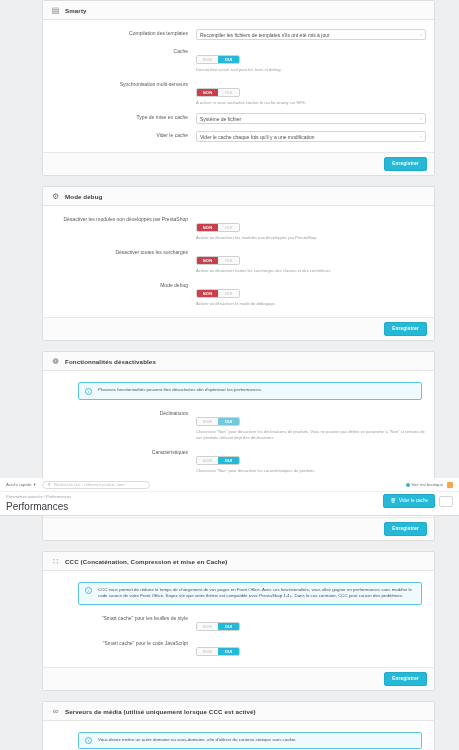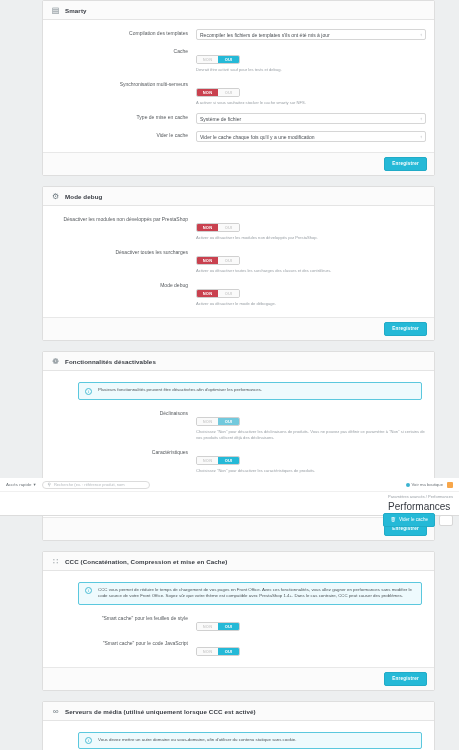--- a/index.html
+++ b/index.html
@@ -215,24 +215,23 @@
   .dot-blue {
     width: 4px; height: 4px; border-radius: 50%;
     background: #3bb3d0; display: inline-block;
   }
   .sq-orange {
     width: 6px; height: 6px; background: #f7a64a;
     border-radius: 1px; display: inline-block;
   }
   .hdr-bottom {
     display: flex;
-    align-items: flex-end;
+    align-items: flex-start;
     padding: 2px 6px 3px 6px;
     height: 23px;
-    flex-direction: column;
   }
   .crumb { font-size: 4px; color: #9aa0a6; line-height: 6px; }
   .page-title {
     font-size: 10px;
     color: #363a41;
     line-height: 12px;
     font-weight: normal;
     margin-top: 1px;
   }
   .hdr-actions {

